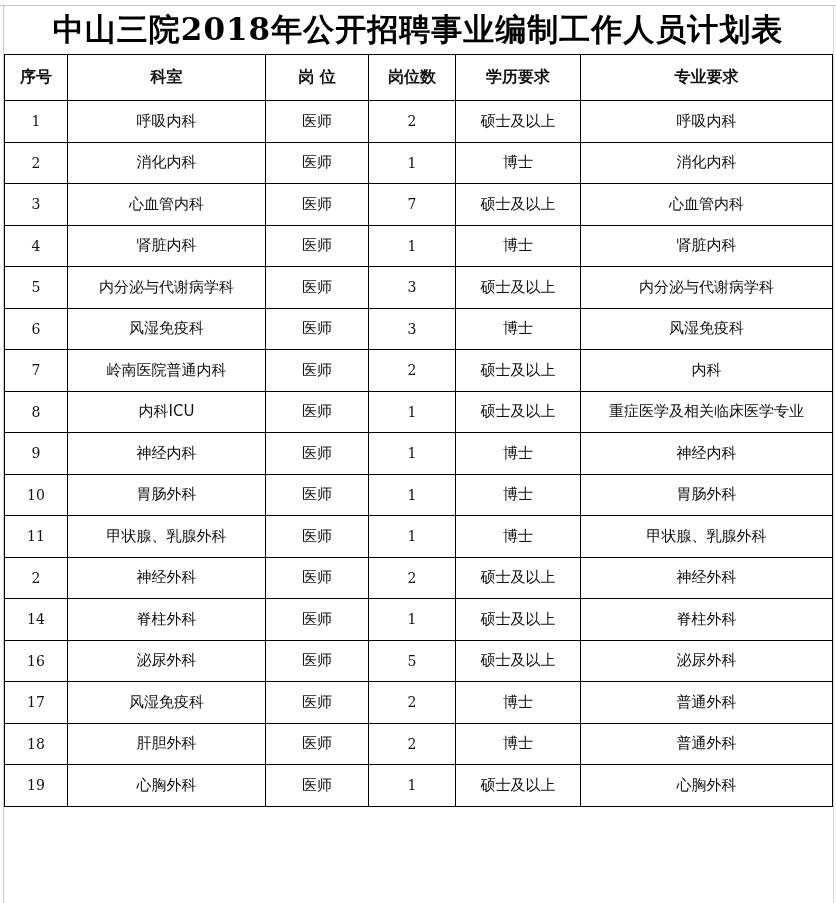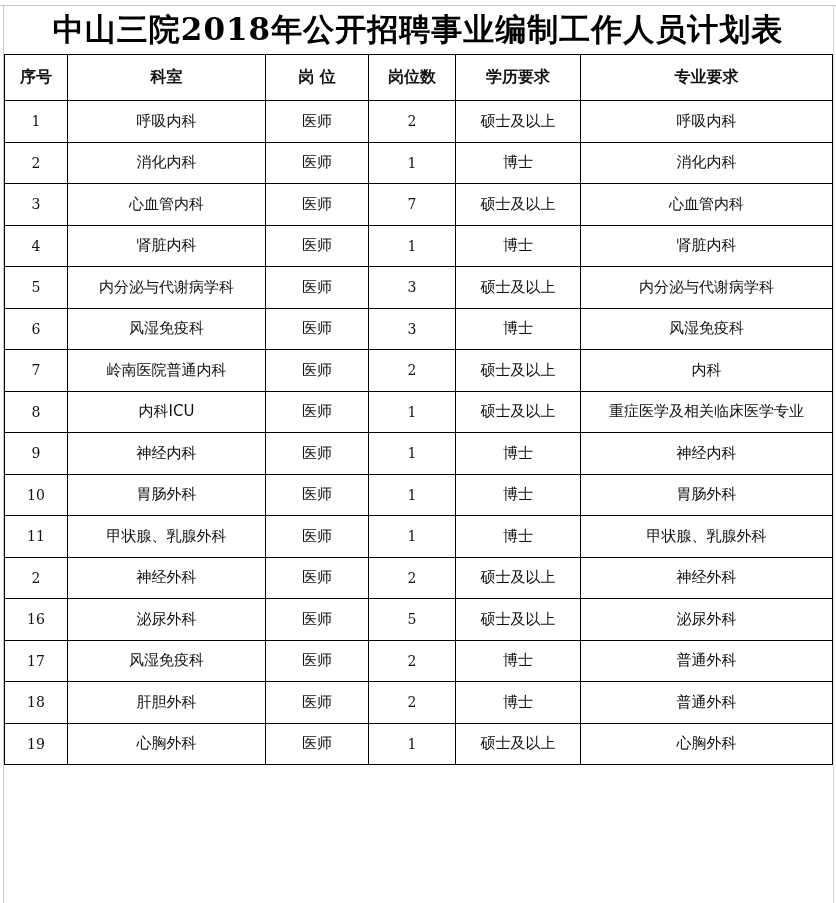--- a/index.html
+++ b/index.html
@@ -145,20 +145,28 @@
         </tr>
         <tr>
           <td class="num">2</td>
           <td>神经外科</td>
           <td>医师</td>
           <td class="num">2</td>
           <td>硕士及以上</td>
           <td>神经外科</td>
         </tr>
         <tr>
+          <td class="num">14</td>
+          <td>脊柱外科</td>
+          <td>医师</td>
+          <td class="num">1</td>
+          <td>硕士及以上</td>
+          <td>脊柱外科</td>
+        </tr>
+        <tr>
           <td class="num">16</td>
           <td>泌尿外科</td>
           <td>医师</td>
           <td class="num">5</td>
           <td>硕士及以上</td>
           <td>泌尿外科</td>
         </tr>
         <tr>
           <td class="num">17</td>
           <td>风湿免疫科</td>

